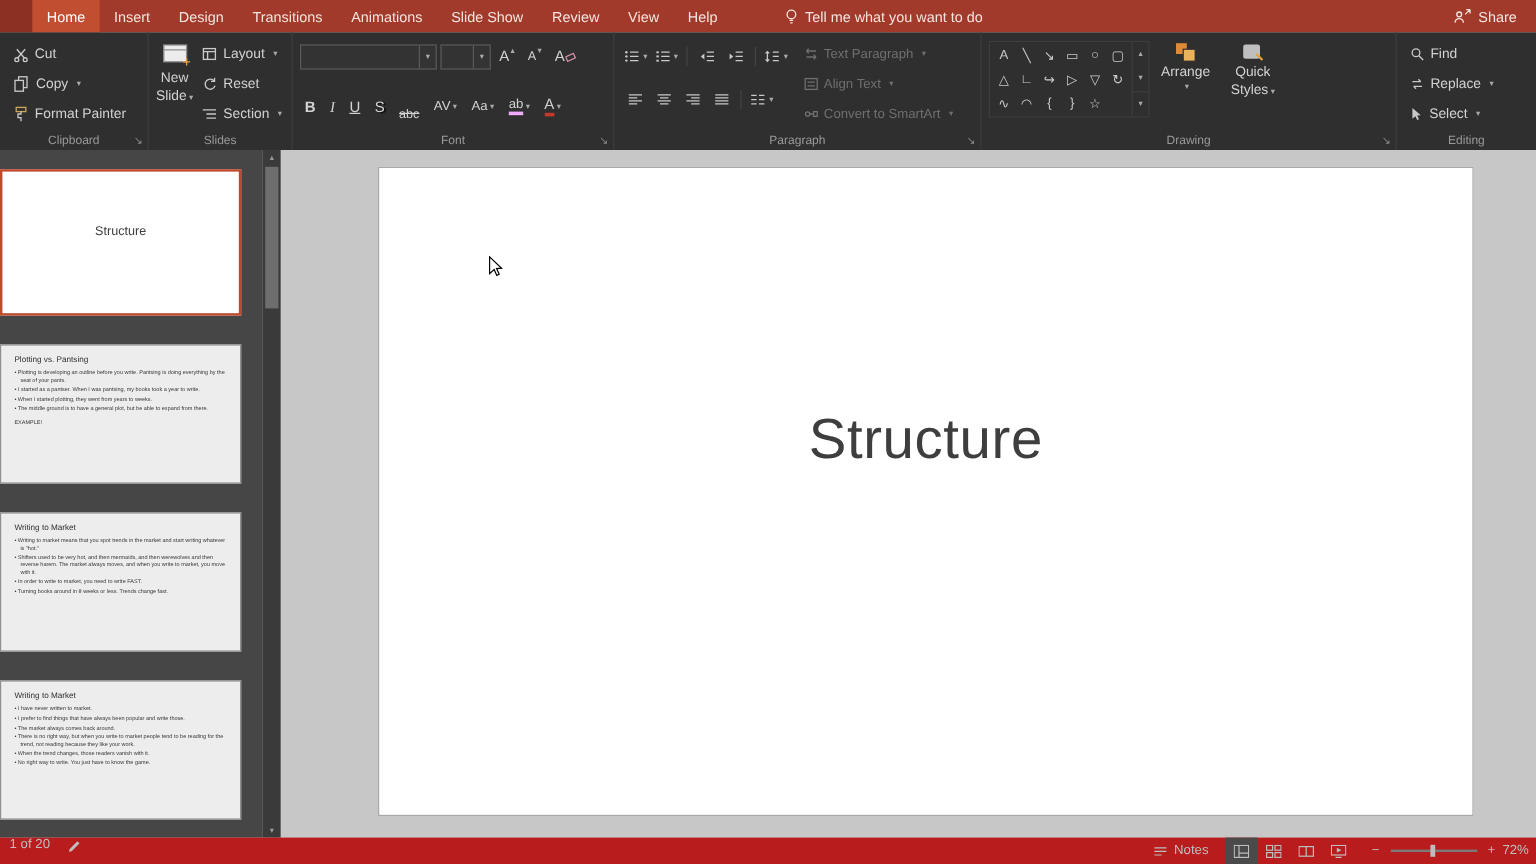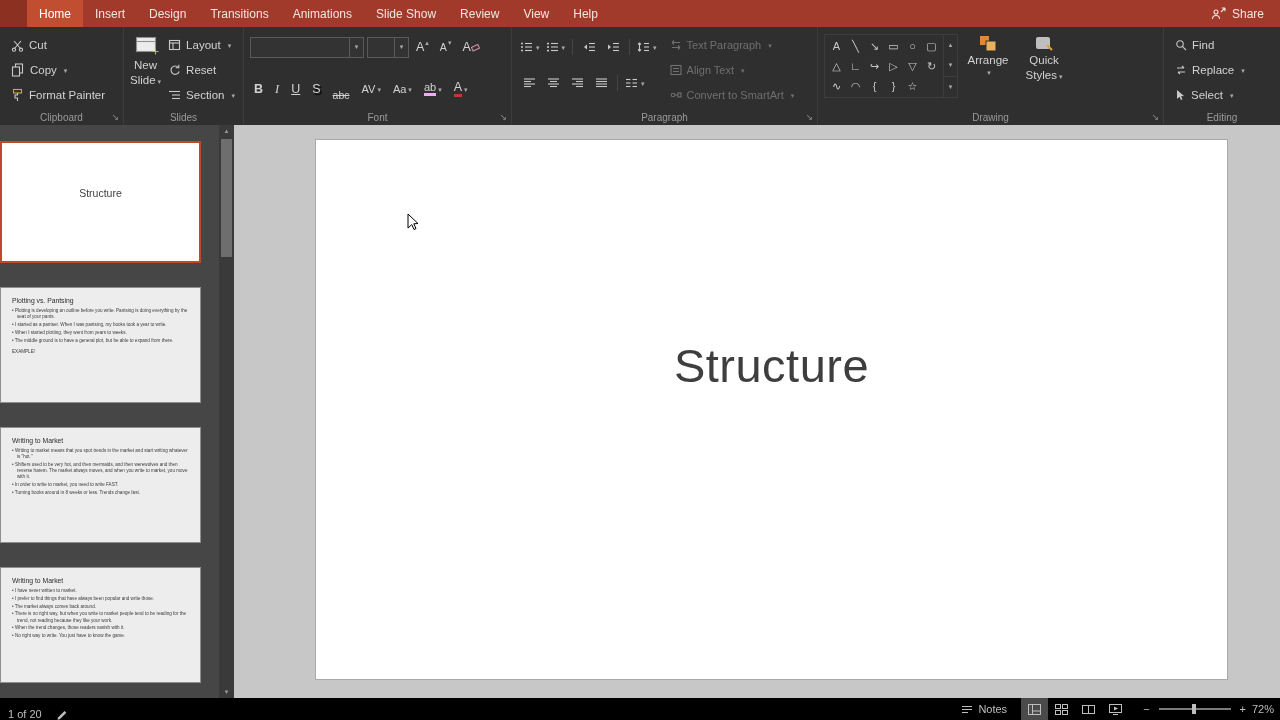--- a/index.html
+++ b/index.html
@@ -86,22 +86,22 @@
   .slide { position:absolute; left:81px; top:14px; width:913px; height:541px; background:#FFFFFF;
            border:1px solid #A9A9A9; }
   .slide-title { position:absolute; top:198px; left:0; width:100%; text-align:center;
                  font-size:47px; font-weight:300; letter-spacing:.5px; color:#3E3E3E; }
   .subtitle { position:absolute; left:114px; top:281px; width:686px; height:132px;
               border:1px dotted #808080; text-align:center; padding-top:8px; }
   .subtitle span { font-size:19px; color:#595959; }
   .cursor { position:absolute; left:171px; top:88px; }
 
   
-  .statusbar { position:absolute; left:0; right:0; bottom:0; height:22px; background:#000000;
-               color:#BEBEBE; font-size:11px; display:flex; align-items:flex-end; }
+  .statusbar { position:absolute; left:0; right:0; bottom:0; height:22px; background:#b91c1c;
+               color:#BEBEBE; font-size:11px; display:flex; align-items:flex-start; }
   .sb-left { display:flex; align-items:center; gap:14px; padding-left:8px; }
   .sb-right { margin-left:auto; display:flex; align-items:center; }
   .sb-notes { display:flex; align-items:center; gap:5px; padding:0 14px; }
   .viewbtn { width:27px; height:22px; display:flex; align-items:center; justify-content:center; }
   .viewbtn.active { background:#4A4A4A; }
   .zoomwrap { display:flex; align-items:center; gap:9px; padding:0 6px 0 14px; }
   .ztrack { position:relative; width:72px; height:2px; background:#7A7A7A; }
   .zthumb { position:absolute; left:33px; top:-4px; width:4px; height:10px; background:#BEBEBE; }
   .zpct { padding-right:4px; min-width:28px; }
 </style>
@@ -112,20 +112,27 @@
   <div class="app-corner"></div>
   <div class="tab active">Home</div>
   <div class="tab">Insert</div>
   <div class="tab">Design</div>
   <div class="tab">Transitions</div>
   <div class="tab">Animations</div>
   <div class="tab">Slide Show</div>
   <div class="tab">Review</div>
   <div class="tab">View</div>
   <div class="tab">Help</div>
+  <div class="tellme">
+    <svg class="mb" width="11" height="14">
+      <circle cx="5.5" cy="5" r="3.6"></circle>
+        <path d="M4 10 h3 M4.5 12 h2"></path>
+      </svg>
+    <span>Tell me what you want to do</span>
+  </div>
   <div class="share">
     <svg class="mb" width="15" height="13">
       <circle cx="5" cy="5" r="2"></circle>
         <path d="M1.5 12 a3.5 3.5 0 0 1 7 0"></path>
         <path d="M10 5 l4 -4 M14 1 v3.2 M14 1 h-3.2"></path>
       </svg>
     <span>Share</span>
   </div>
 </div>
 

